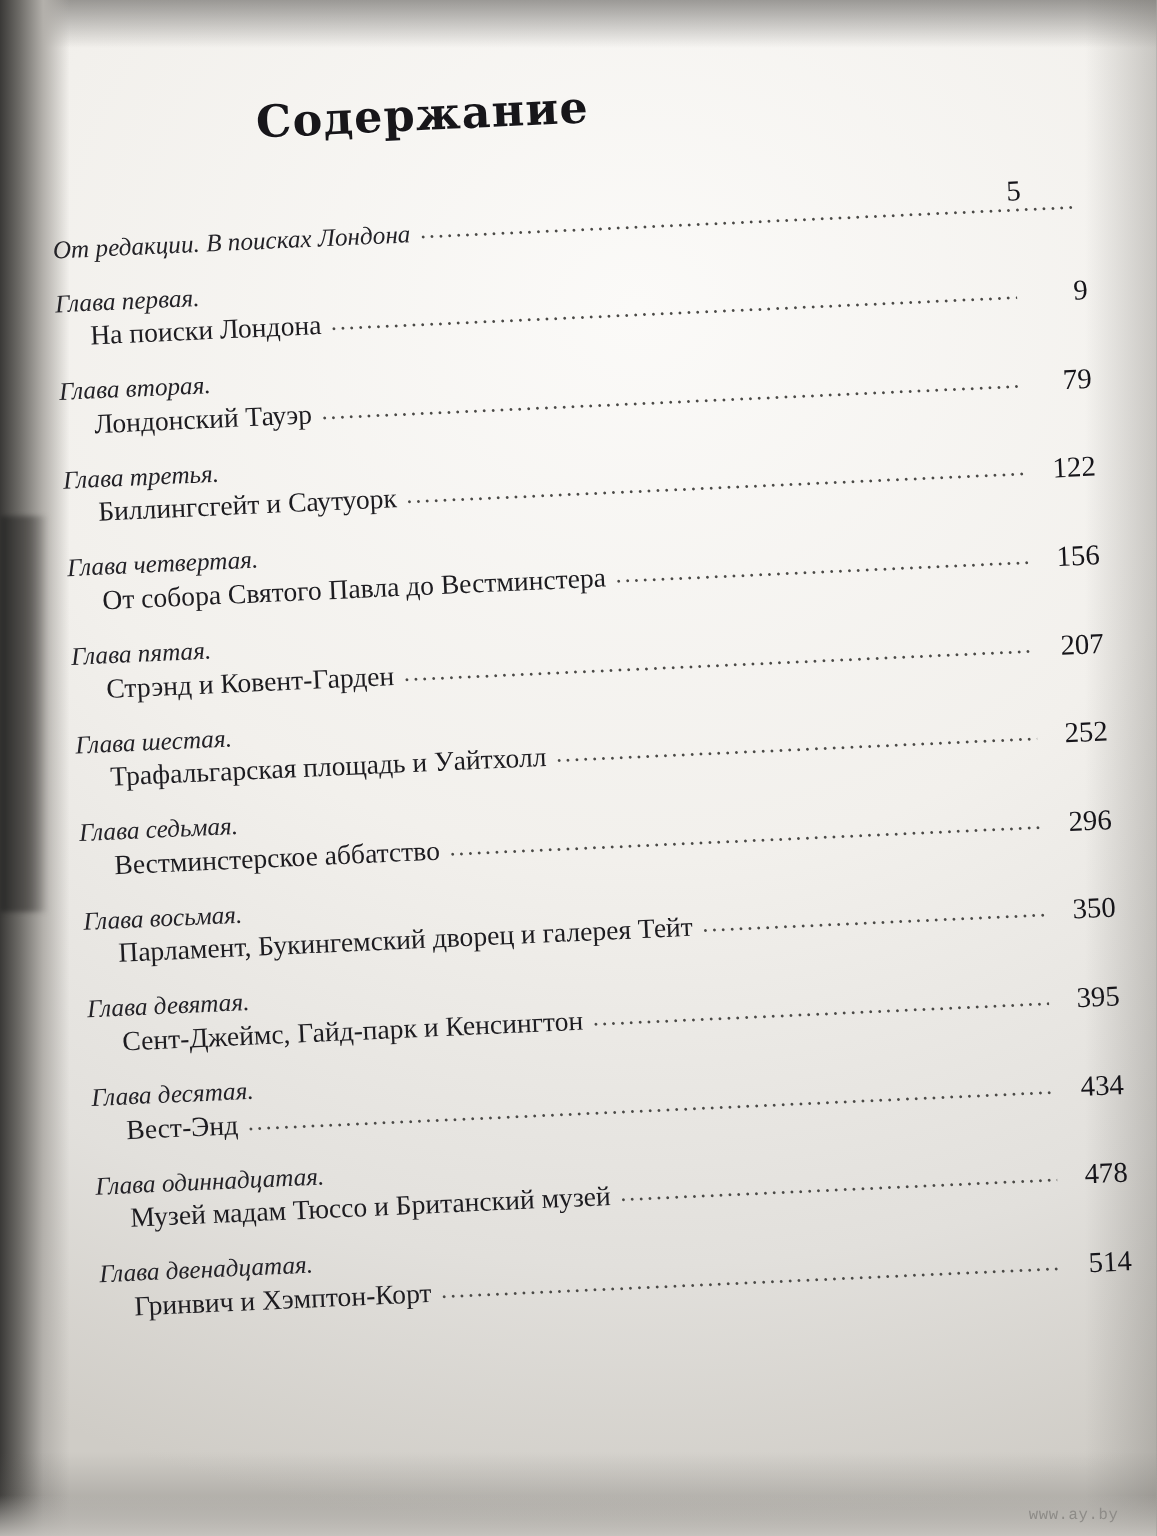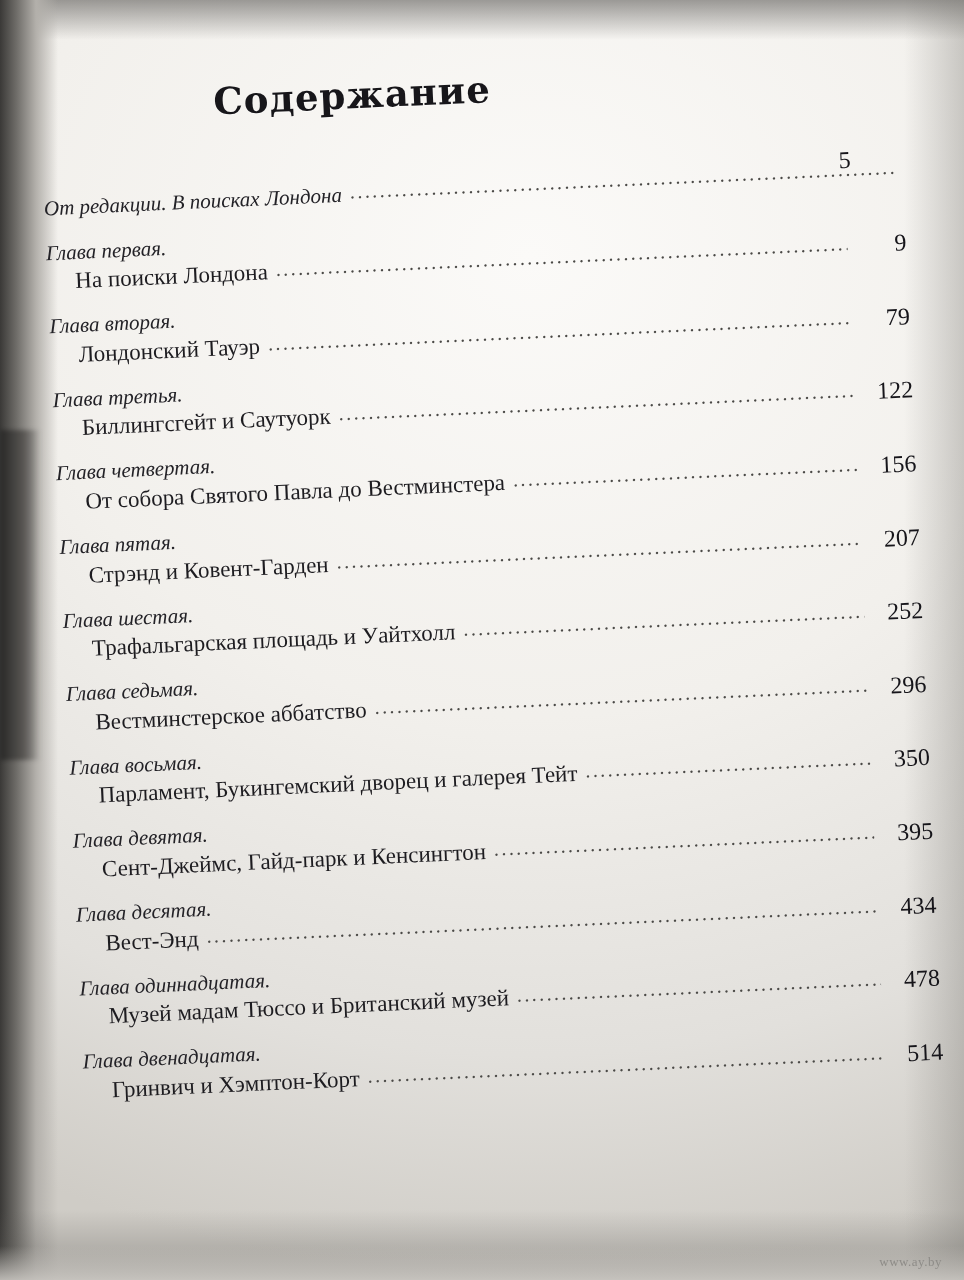--- a/index.html
+++ b/index.html
@@ -137,23 +137,23 @@
     text-align: right;
     font-size: 24px;
     color: #16151a;
     margin-right: 52px;
     margin-bottom: -16px;
   }
 
   
   .watermark {
     position: absolute;
-    right: 22px;
+    right: 32px;
     bottom: 10px;
-    font-family: Liberation Serif, serif;
+    font-family: Liberation Mono, monospace;
     font-size: 13px;
     color: #8e8c88;
     letter-spacing: 0.5px;
   }
   
   .blurband {
     position: absolute;
     left: 0; bottom: 0; width: 964px; height: 34px;
     background: linear-gradient(to top, rgba(205,202,197,0.85), rgba(205,202,197,0));
   }

